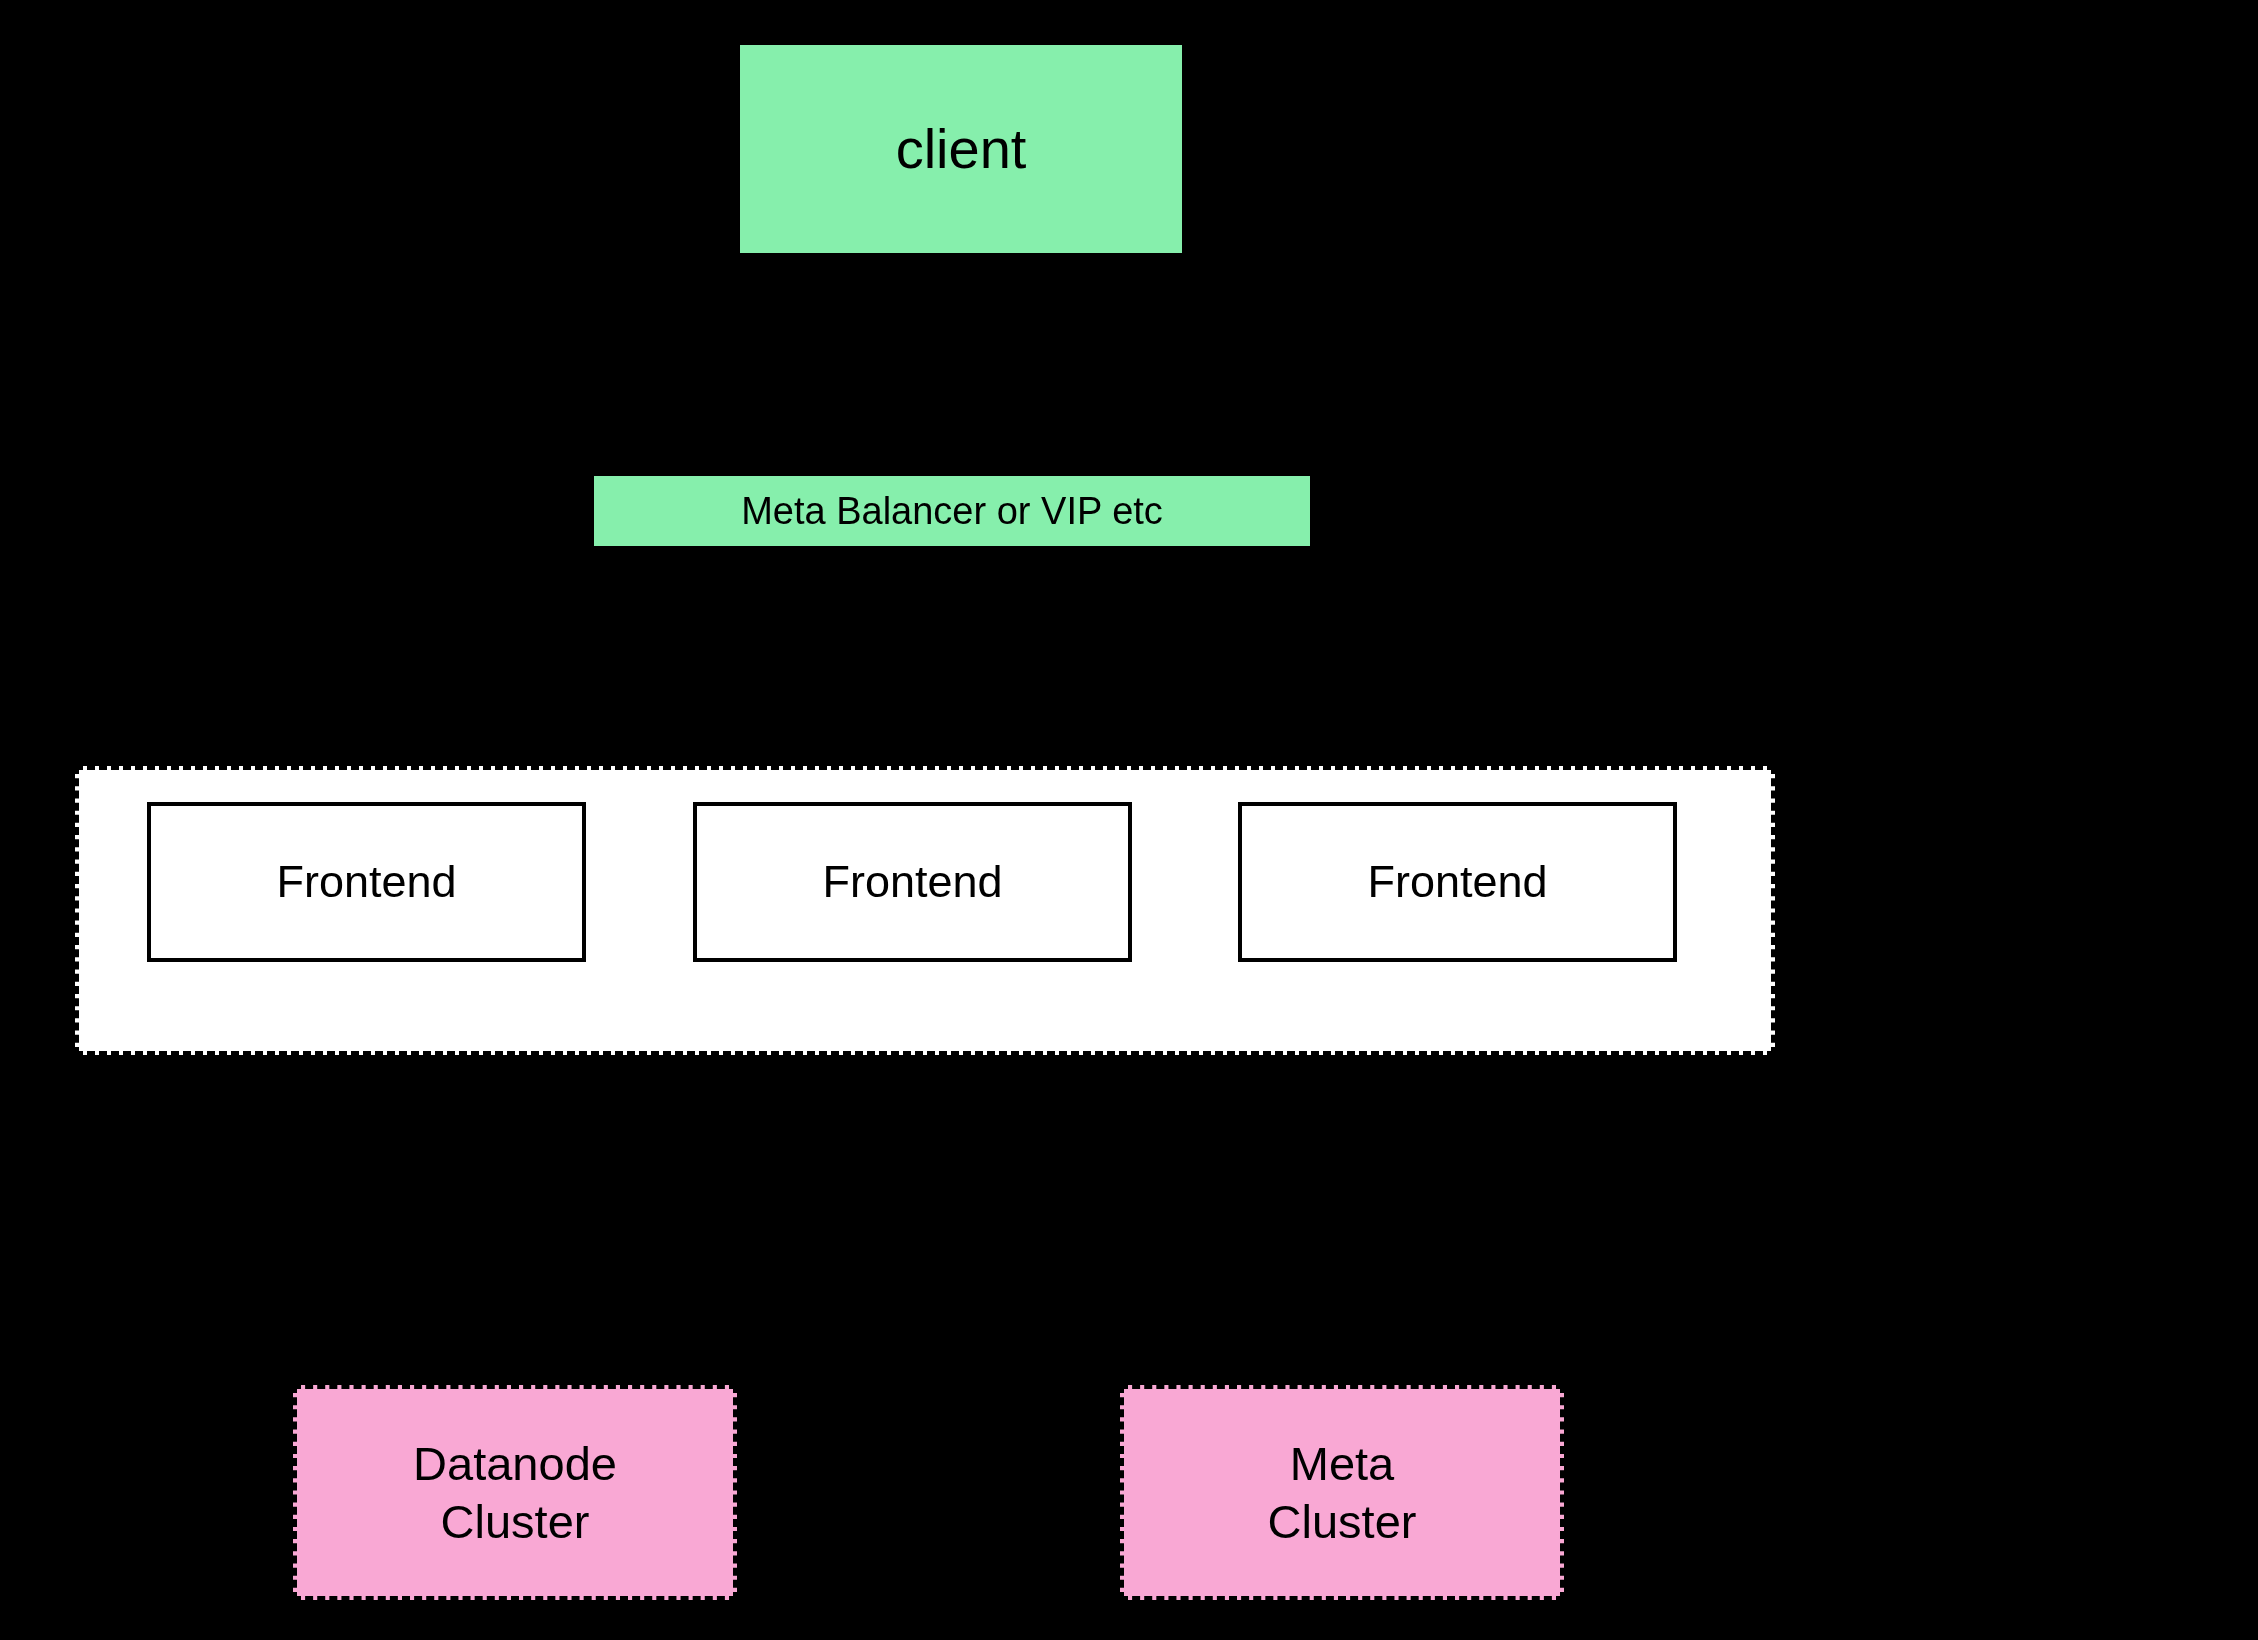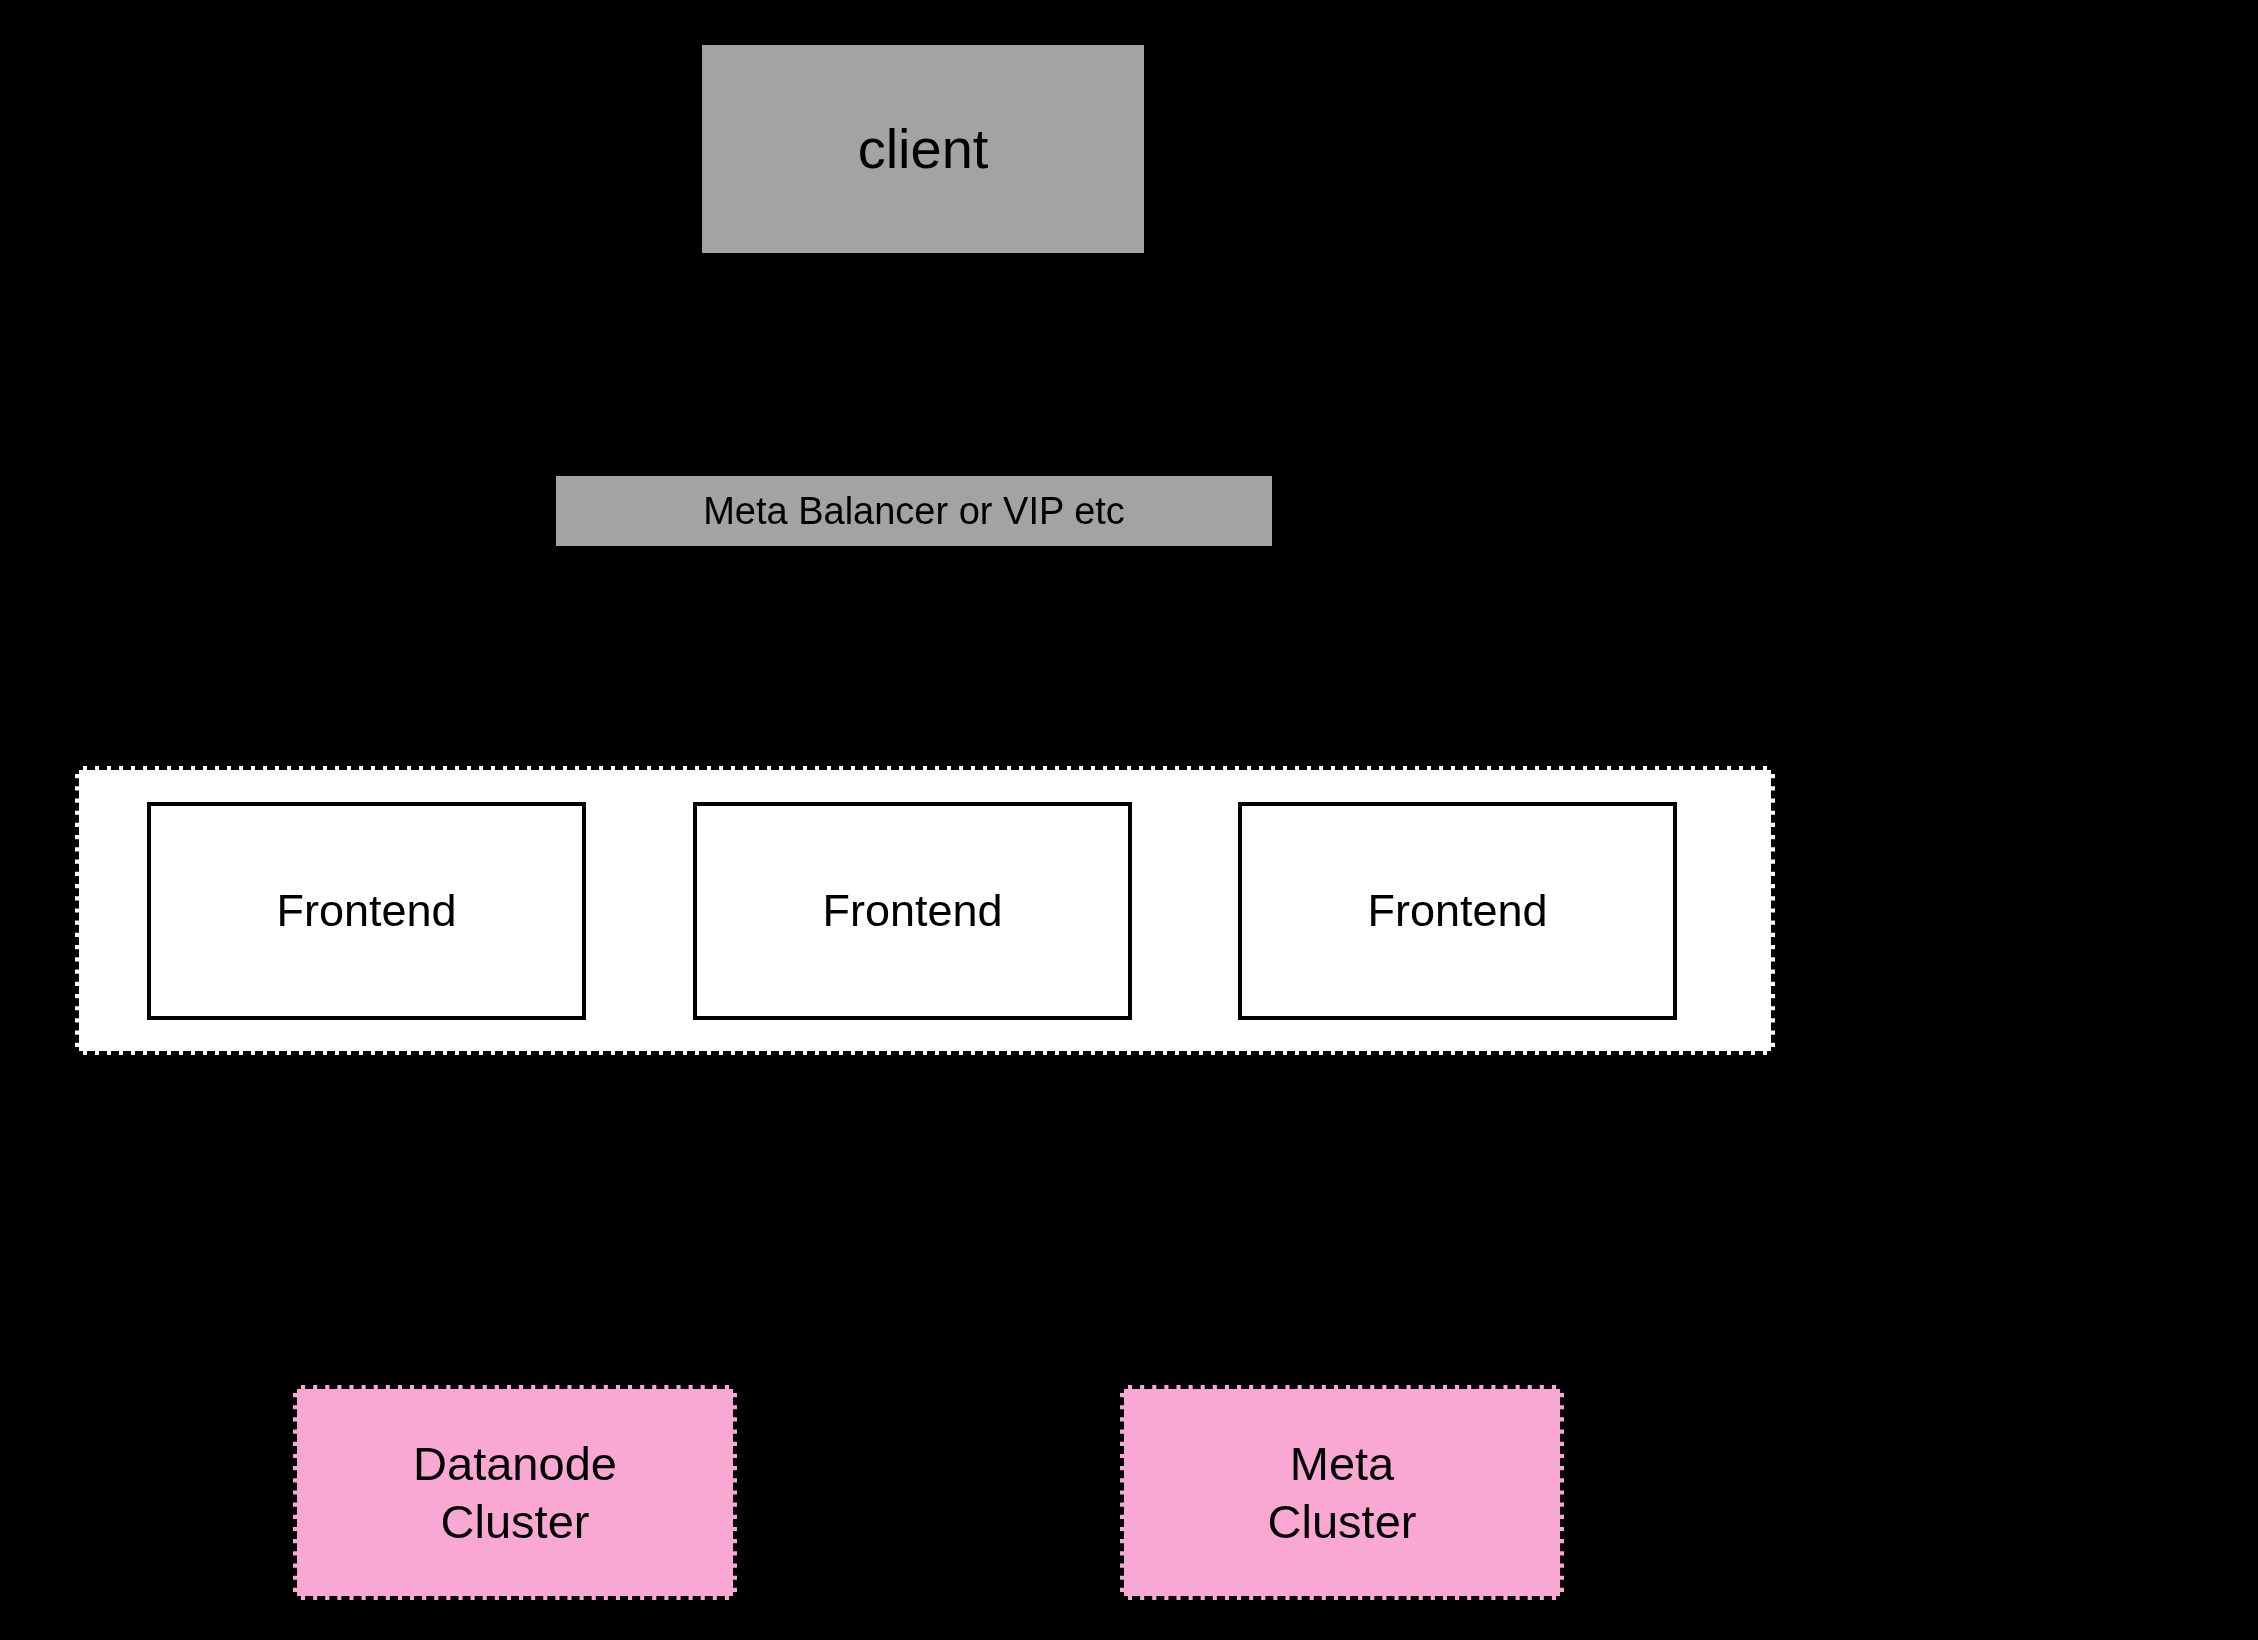--- a/index.html
+++ b/index.html
@@ -23,22 +23,23 @@
     display: flex;
     align-items: center;
     justify-content: center;
     text-align: center;
     color: #000000;
     line-height: 1.22;
     white-space: pre-line;
   }
   
   .fill-plain {
-    background: #a3a3a3;
+    background: #86efac;
     border: none;
+    margin-left: 38px;
   }
   
   .fill-solid {
     background: #ffffff;
     border: 4.5px solid #000000;
   }
   
   .fill-dashed {
     background: #f9a8d4;
     border: 4.5px dashed #000000;
@@ -57,21 +58,21 @@
   #frontend-group {
     left: 75px;   top: 766px;
     width: 1700px; height: 289px;
     background: #ffffff;
     border: 4.5px dashed #000000;
     box-sizing: border-box;
   }
   .frontend-node {
     top: 802px;
     width: 439px;
-    height: 218px;
+    height: 160px;
     font-size: 45px;
   }
   #frontend-node-1 { left: 147px; }
   #frontend-node-2 { left: 693px; }
   #frontend-node-3 { left: 1238px; }
 
   #datanode-cluster-node {
     left: 293px;  top: 1385px;
     width: 444px; height: 215px;
     font-size: 47px;

